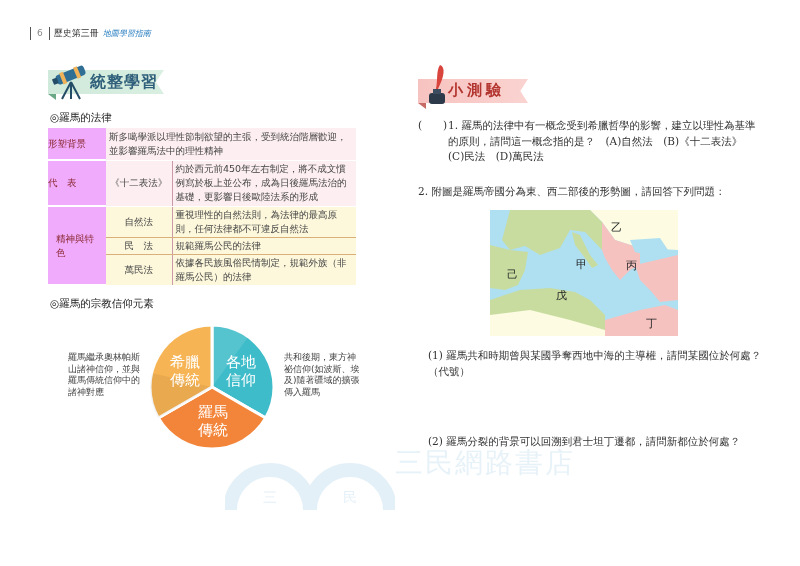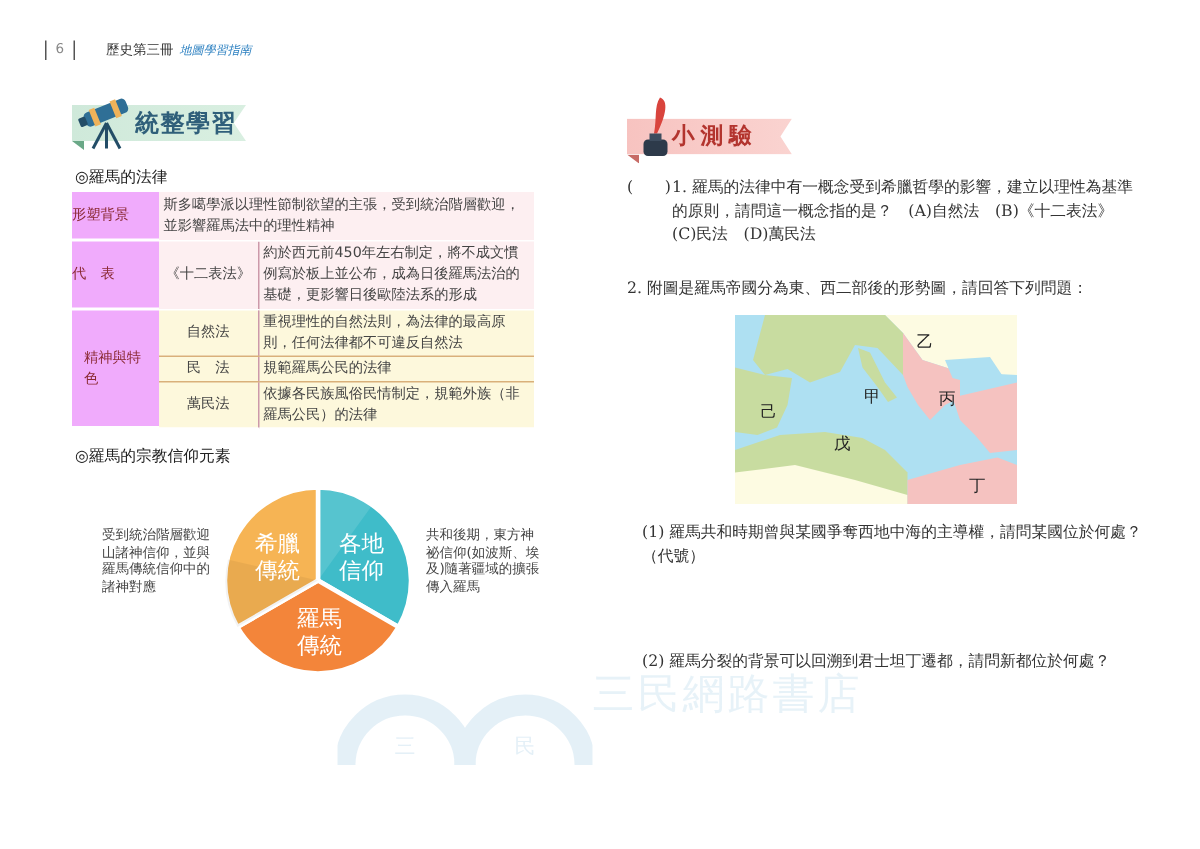--- a/index.html
+++ b/index.html
@@ -3,21 +3,21 @@
 <meta charset="utf-8">
 <style>
   * { box-sizing: border-box; margin: 0; padding: 0; }
   html, body { width: 800px; height: 566px; background: #ffffff; overflow: hidden; }
   body { position: relative; font-family: "DejaVu Sans", "Liberation Sans", sans-serif; color: #333; }
 
   
   .page-header { position: absolute; left: 30px; top: 26px; height: 14px; display: flex; align-items: center; font-size: 9px; }
   .page-header .bar { width: 1px; height: 13px; background: #555; }
   .page-header .page-num { color: #888; margin: 0 6px; font-size: 9px; }
-  .page-header .book { color: #333; margin-left: 21px; }
+  .page-header .book { color: #333; margin-left: 4px; }
   .page-header .guide { color: #2a7fc0; font-style: italic; margin-left: 4px; font-size: 8px; }
 
   
   .banner { position: absolute; height: 26px; }
   .banner .ribbon { position: absolute; left: 0; top: 0; height: 24px; clip-path: polygon(0 0, 100% 0, 93% 50%, 100% 100%, 0 100%); }
   .banner .fold { position: absolute; left: 0; top: 24px; width: 8px; height: 6px; clip-path: polygon(0 0, 100% 0, 100% 100%); }
   .banner .title { position: absolute; top: 2px; font-weight: bold; font-size: 16px; letter-spacing: 1px; }
 
   .banner-summary { left: 48px; top: 70px; width: 116px; }
   .banner-summary .ribbon { width: 116px; background: linear-gradient(90deg,#cfe9da,#d9efe1); }
@@ -145,21 +145,21 @@
     <div>各地</div>
     <div>信仰</div>
   </div>
   <div class="pie-label" style="left:50px;top:80px">
     <div>羅馬</div>
     <div>傳統</div>
   </div>
 </div>
 
 <div class="pie-note" style="left:68px;top:352px">
-  <div>受到統治階層歡迎</div>
+  <div>羅馬繼承奧林帕斯</div>
   <div>山諸神信仰，並與</div>
   <div>羅馬傳統信仰中的</div>
   <div>諸神對應</div>
 </div>
 <div class="pie-note" style="left:284px;top:352px">
   <div>共和後期，東方神</div>
   <div>祕信仰(如波斯、埃</div>
   <div>及)隨著疆域的擴張</div>
   <div>傳入羅馬</div>
 </div>

